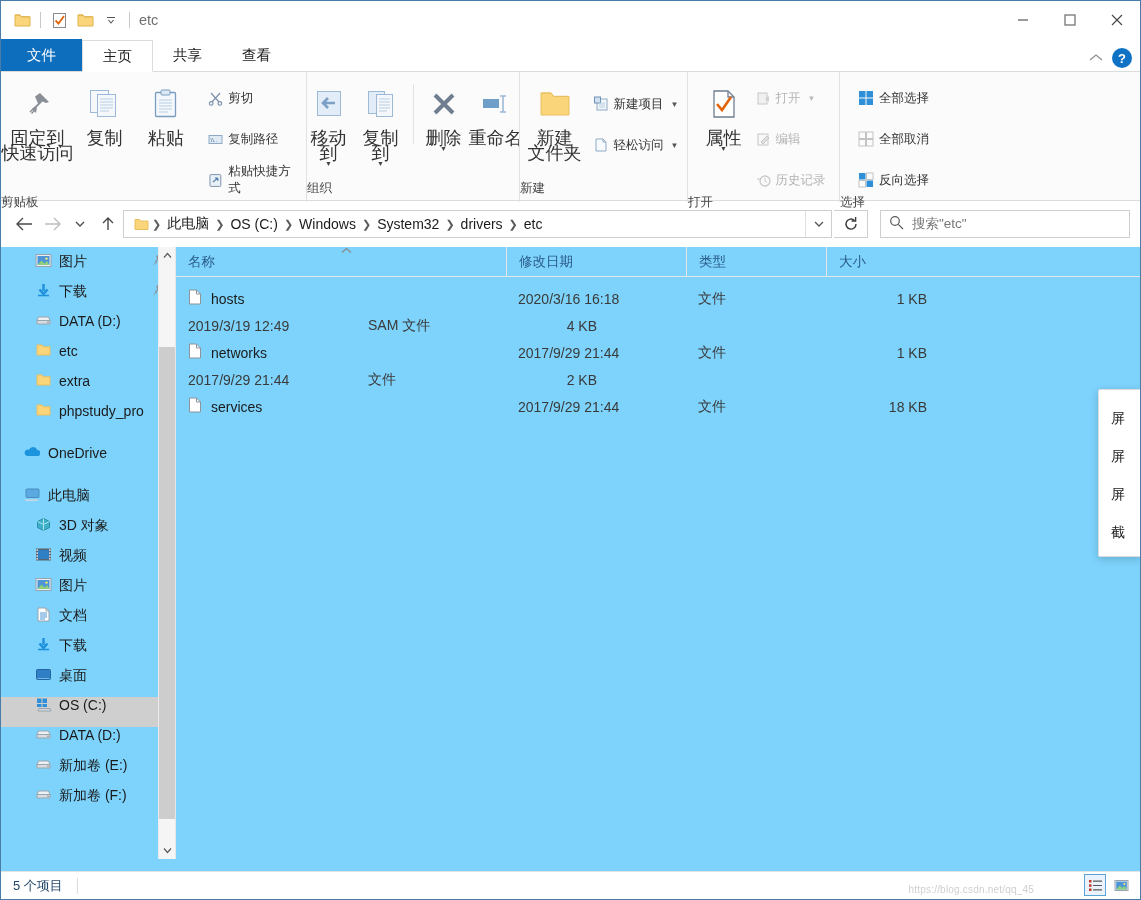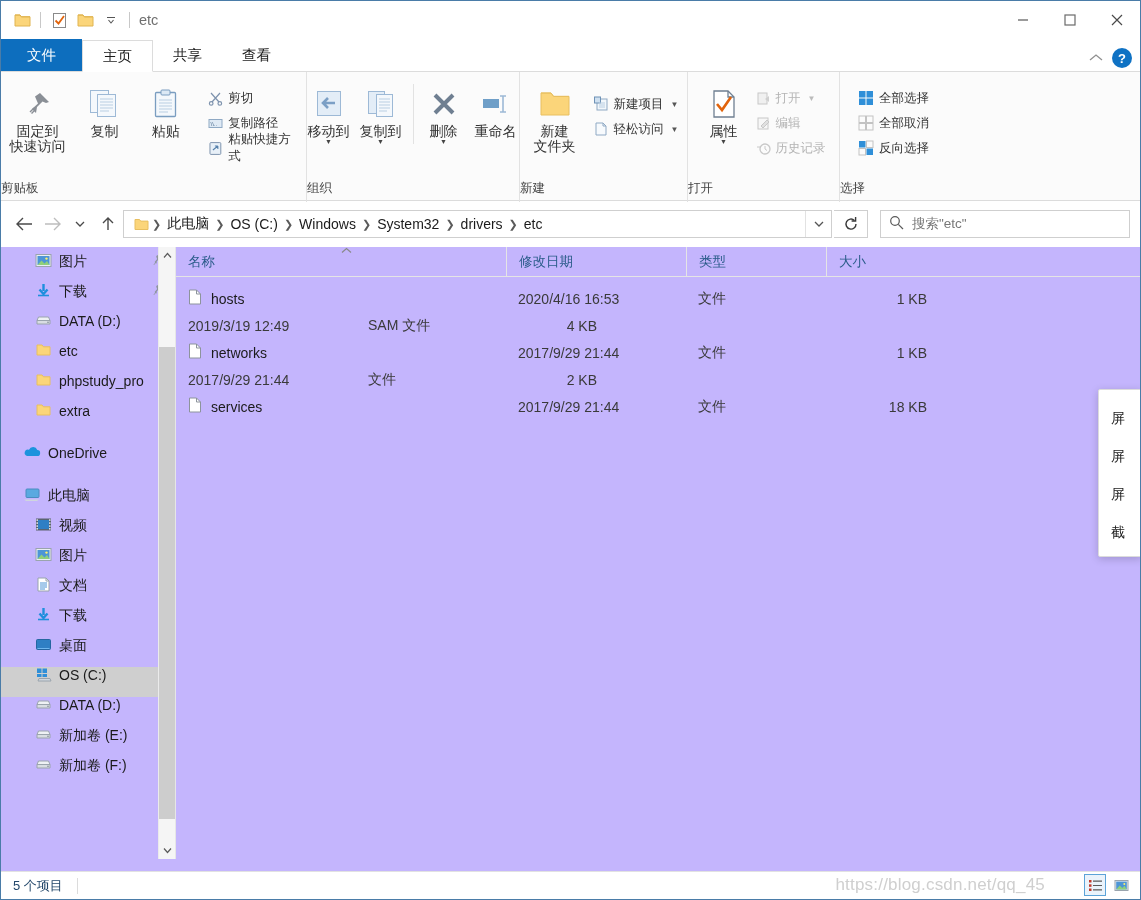--- a/index.html
+++ b/index.html
@@ -1,21 +1,21 @@
 <!DOCTYPE html>
 <html><head>
 <meta charset="utf-8">
 <style>
   * { box-sizing: border-box; margin:0; padding:0; }
   html,body{
     width:1141px; height:900px; overflow:hidden;
     font-family:"Liberation Sans","DejaVu Sans",sans-serif;
     background:#fff; color:#1b1b1b;
   }
-  .window{ position:relative; width:1141px; height:900px; background:#c4b5fd;
+  .window{ position:relative; width:1141px; height:900px; background:#7dd3fc;
     border:1px solid #4a7ca8; overflow:hidden; }
 
   
   .titlebar{ height:38px; display:flex; align-items:center; background:#fff;
     padding-left:8px; position:relative; }
   .qat{ display:flex; align-items:center; gap:0px; }
   .qat-btn{ width:26px; height:26px; display:flex; align-items:center; justify-content:center; }
   .sep-v{ width:1px; height:16px; background:#c8c8c8; margin:0 5px; }
   .title-text{ font-size:14.5px; color:#6f6f6f; margin-left:4px; }
   .wincontrols{ position:absolute; right:0; top:0; display:flex; height:38px; }
@@ -38,24 +38,24 @@
   .ribbon{ height:130px; background:#fbfbfb; border-top:1px solid #dcdcdc;
     border-bottom:1px solid #dcdcdc; display:flex; position:relative; }
   .rgroup{ position:relative; display:flex; flex-direction:column;
     align-items:center; justify-content:flex-start; height:130px; }
   .rgroup + .rgroup{ border-left:1px solid #e2e2e2; }
   .rgroup-body{ display:flex; align-items:flex-start; padding-top:8px; flex:1; }
   .rgroup-label{ font-size:12.5px; color:#444; height:24px; line-height:20px;
     width:100%; }
   .bigbtn{ width:62px; display:flex; flex-direction:column; align-items:center;
     padding-top:6px; text-align:center; }
-  .bigbtn .lbl{ font-size:14px; color:#333; line-height:15px; margin-top:2px; }
+  .bigbtn .lbl{ font-size:18px; color:#333; line-height:15px; margin-top:9px; }
   .bigbtn .ico{ height:36px; display:flex; align-items:center; justify-content:center; }
   .smallcol{ display:flex; flex-direction:column; justify-content:flex-start;
-    padding-top:6px; gap:1px; }
+    padding-top:6px; gap:17px; }
   .smallbtn{ display:flex; align-items:center; gap:5px; height:24px; padding:0 4px; }
   .smallbtn .lbl{ font-size:12.5px; color:#333; }
   .smallbtn.dim .lbl{ color:#b4b4b4; }
   .caret{ font-size:8px; color:#555; margin-left:2px;}
   .caret.dim{ color:#bbb; }
   .dncaret{ font-size:7px; color:#444; line-height:6px; }
 
   
   .addrbar{ height:46px; display:flex; align-items:center; padding:0 10px; gap:2px; background:#fff;}
   .navbtn{ width:26px; height:28px; display:flex; align-items:center; justify-content:center; }
@@ -112,21 +112,21 @@
     border-radius:2px; display:flex; flex-direction:column; padding-top:10px; }
   .fp-item{ height:38px; display:flex; align-items:center; padding-left:12px;
     font-size:14px; color:#1b1b1b; }
 
   
   .statusbar{ position:absolute; left:0; bottom:0; width:100%; height:28px;
     border-top:1px solid #e2e2e2; display:flex; align-items:center;
     padding-left:12px; background:#fff; }
   .status-text{ font-size:13px; color:#24486b; }
   .status-sep{ width:1px; height:16px; background:#dcdcdc; margin-left:14px; }
-  .watermark{ position:absolute; right:95px; bottom:4px; font-size:17px;
+  .watermark{ position:absolute; right:106px; bottom:4px; font-size:10px;
     color:#cfcfcf; letter-spacing:.2px; }
   .viewbtns{ position:absolute; right:8px; bottom:3px; display:flex; gap:4px; }
   .viewbtn{ width:22px; height:22px; display:flex; align-items:center; justify-content:center; }
   .viewbtn.active{ border:1px solid #5ca3d8; background:#eaf3fb; }
 </style>
 </head>
 <body>
 
 <div class="window">
 
@@ -529,28 +529,28 @@
           <span><svg width="17" height="14" viewBox="0 0 17 14">
                 <path d="M2 2h5l1.4 1.8H15V12H2z" fill="#fbd57a" stroke="#e8bf60"></path>
               </svg></span>
           <span class="nlbl">etc</span>
         </div>
 
         <div class="navitem lvl2">
           <span><svg width="17" height="14" viewBox="0 0 17 14">
                 <path d="M2 2h5l1.4 1.8H15V12H2z" fill="#fbd57a" stroke="#e8bf60"></path>
               </svg></span>
-          <span class="nlbl">phpstudy_pro</span>
+          <span class="nlbl">extra</span>
         </div>
 
         <div class="navitem lvl2">
           <span><svg width="17" height="14" viewBox="0 0 17 14">
                 <path d="M2 2h5l1.4 1.8H15V12H2z" fill="#fbd57a" stroke="#e8bf60"></path>
               </svg></span>
-          <span class="nlbl">extra</span>
+          <span class="nlbl">phpstudy_pro</span>
         </div>
 
         <div class="navspacer"></div>
 
         <div class="navitem lvl1">
           <span><svg width="18" height="14" viewBox="0 0 18 14">
                 <path d="M4 11h10a3 3 0 0 0 .3-6A4.5 4.5 0 0 0 6 4.7 3.2 3.2 0 0 0 4 11z" fill="#1c93dd"></path>
               </svg></span>
           <span class="nlbl">OneDrive</span>
         </div>
@@ -558,20 +558,27 @@
         <div class="navspacer"></div>
 
         <div class="navitem lvl1">
           <span><svg width="18" height="15" viewBox="0 0 18 15">
                 <rect x="3" y="2" width="13" height="8.5" rx="1" fill="#5aa9e0" stroke="#4a8cc0"></rect>
                 <path d="M1 12.5h15l-2 1.5H3z" fill="#cfd6dd"></path>
               </svg></span>
           <span class="nlbl">此电脑</span>
         </div>
 
+        <div class="navitem lvl2">
+          <span><svg width="17" height="15" viewBox="0 0 17 15">
+                <path d="M8.5 1.5l6 3v6l-6 3-6-3v-6z" fill="#3fb0c9" stroke="#2a8fa8"></path>
+                <path d="M8.5 1.5v6l6-3M8.5 7.5v6M8.5 7.5l-6-3" stroke="#a8e4ee" fill="none"></path>
+              </svg></span>
+          <span class="nlbl">3D 对象</span>
+        </div>
 
         <div class="navitem lvl2">
           <span><svg width="17" height="15" viewBox="0 0 17 15">
                 <rect x="1" y="1.5" width="15" height="12" fill="#5a6370"></rect>
                 <rect x="3" y="3" width="11" height="9" fill="#2f7fc4"></rect>
                 <g fill="#e8edf2">
                   <rect x="1.5" y="2.3" width="1.4" height="1.6"></rect>
                   <rect x="1.5" y="5.3" width="1.4" height="1.6"></rect>
                   <rect x="1.5" y="8.3" width="1.4" height="1.6"></rect>
                   <rect x="1.5" y="11" width="1.4" height="1.6"></rect>
@@ -704,21 +711,21 @@
 
       <div style="padding-top:8px">
         <div class="row">
           <div class="cell" style="width:330px">
             <span><svg width="14" height="16" viewBox="0 0 14 16">
                   <path d="M1.5 1h7L12.5 5v10h-11z" fill="#fff" stroke="#8d949c"></path>
                   <path d="M8.5 1v4h4" fill="none" stroke="#8d949c"></path>
                 </svg></span>
             <span>hosts</span>
           </div>
-          <div class="cell muted" style="width:180px">2020/4/16 16:53</div>
+          <div class="cell muted" style="width:180px">2020/3/16 16:18</div>
           <div class="cell muted" style="width:140px">文件</div>
           <div class="cell muted right" style="width:115px">1 KB</div>
         </div>
 
         <div class="row">
           <div class="cell muted" style="width:180px">2019/3/19 12:49</div>
           <div class="cell muted" style="width:140px">SAM 文件</div>
           <div class="cell muted right" style="width:115px">4 KB</div>
         </div>
 

